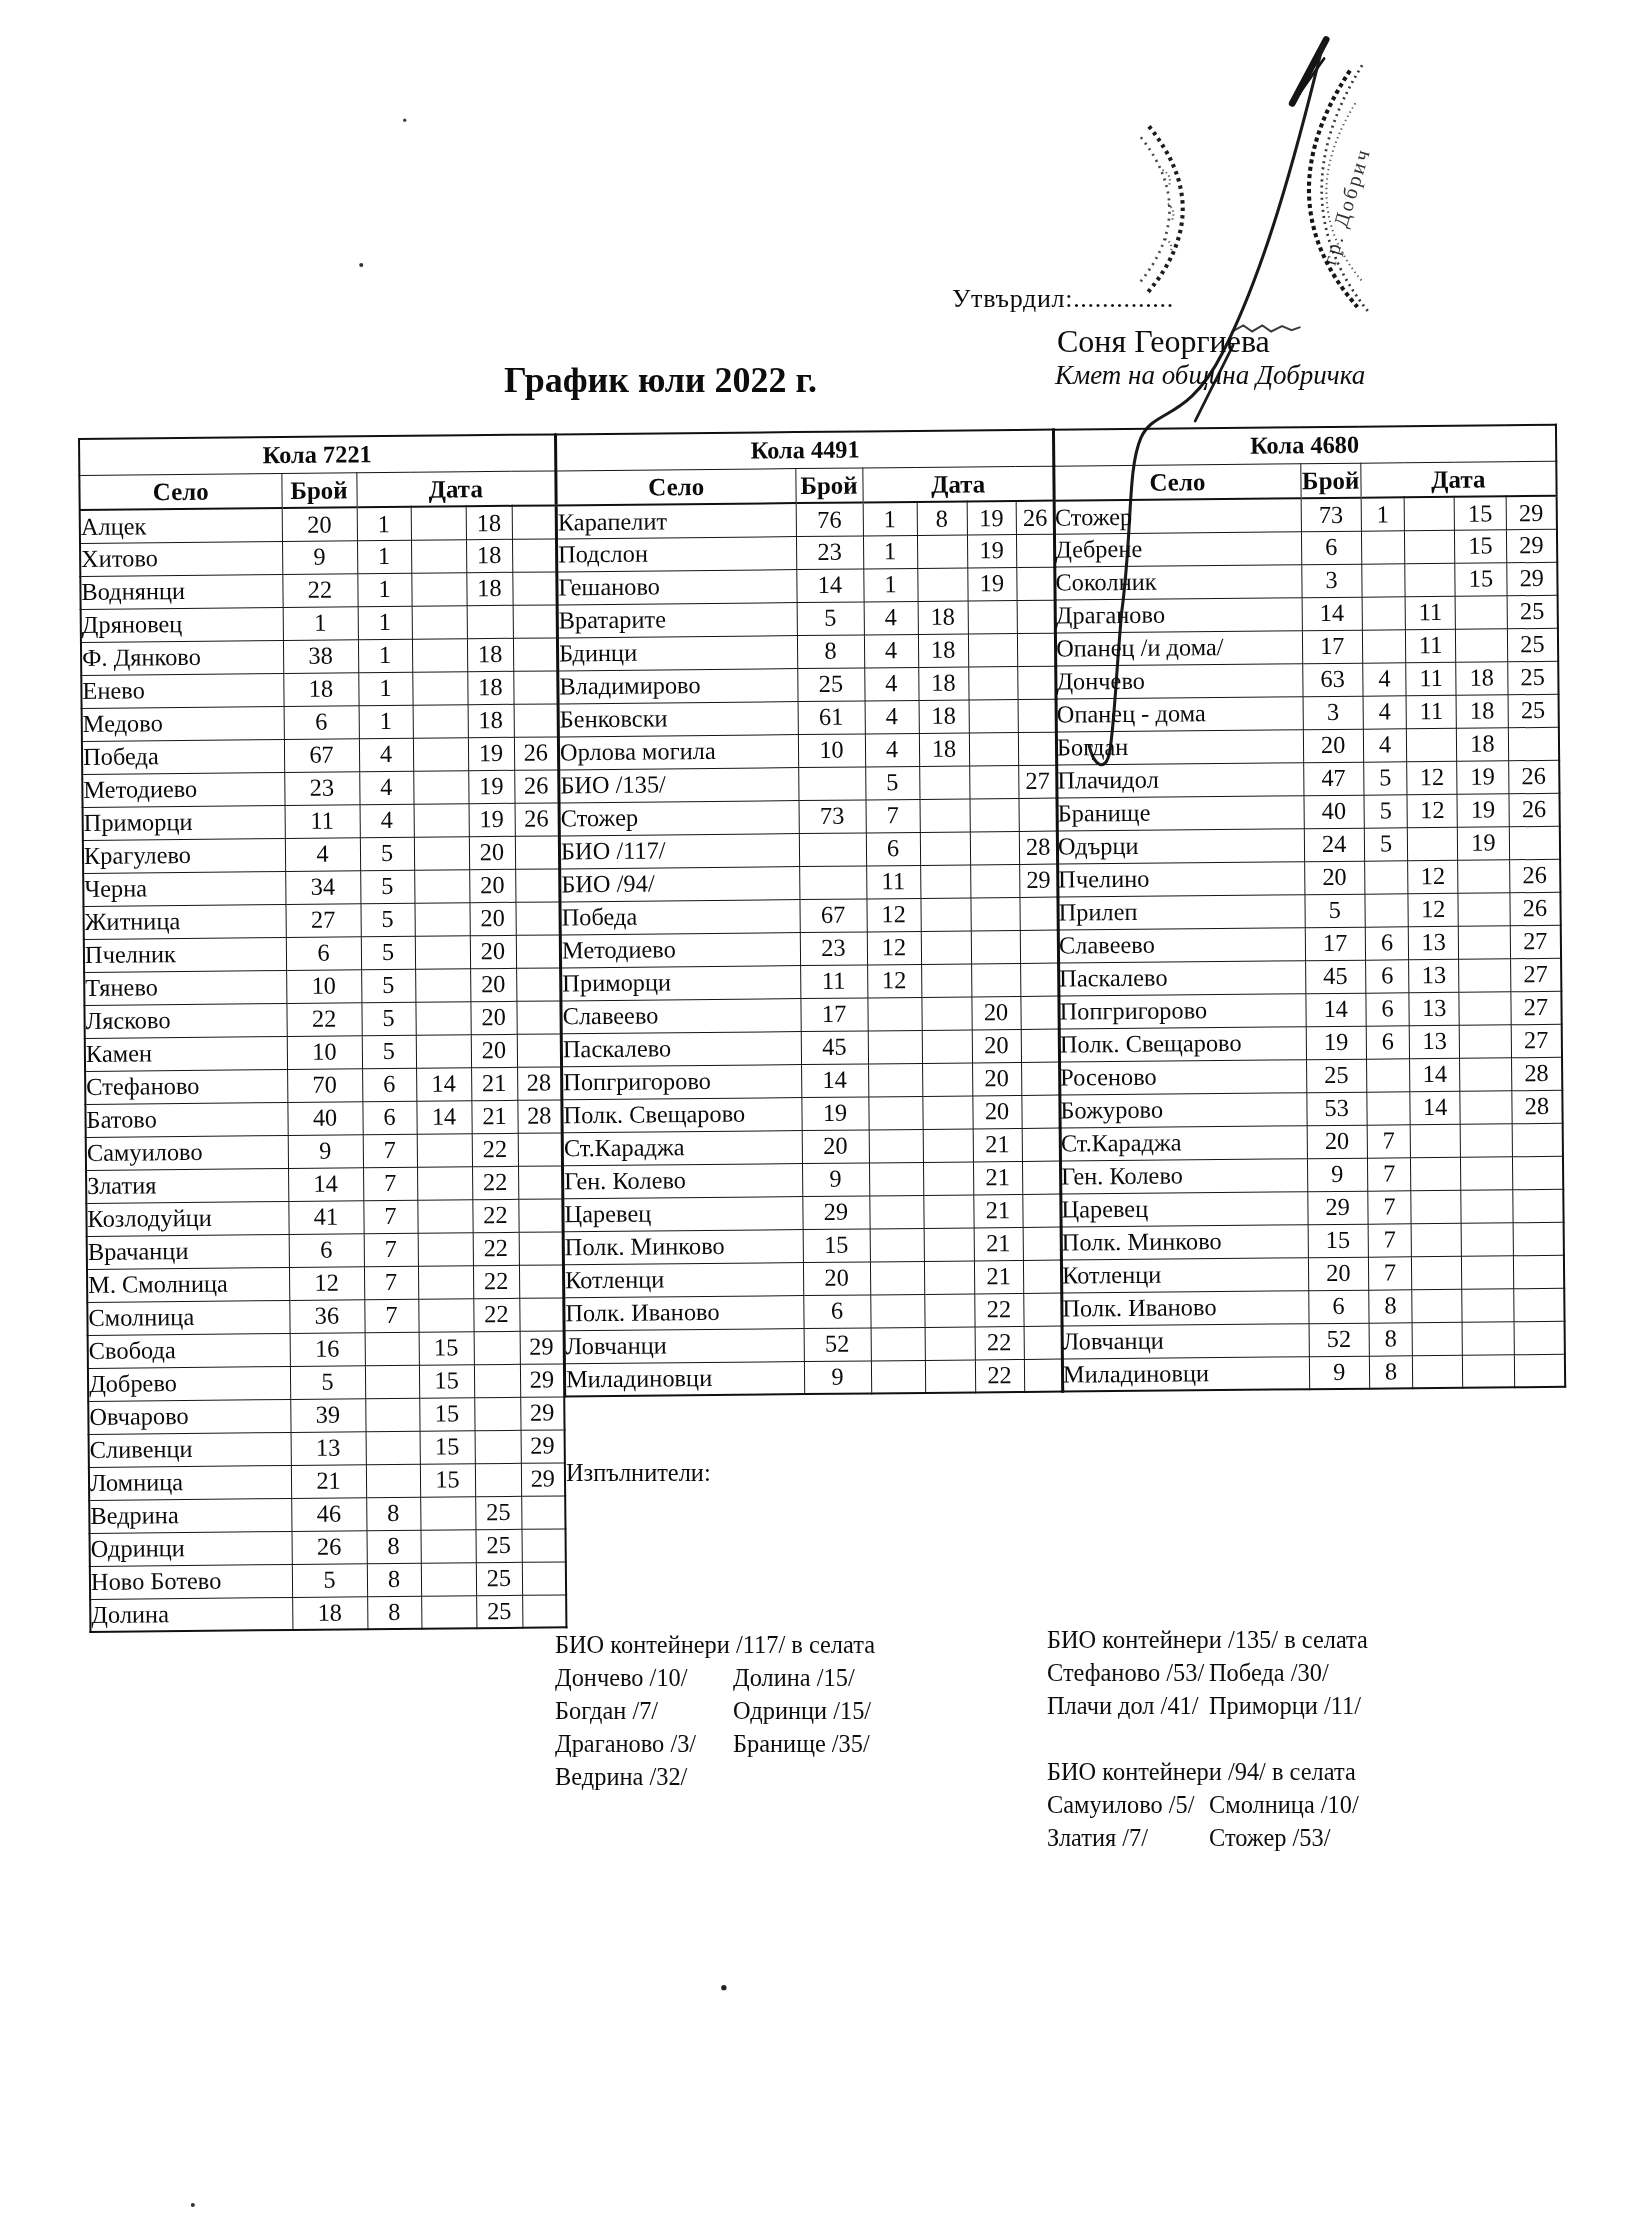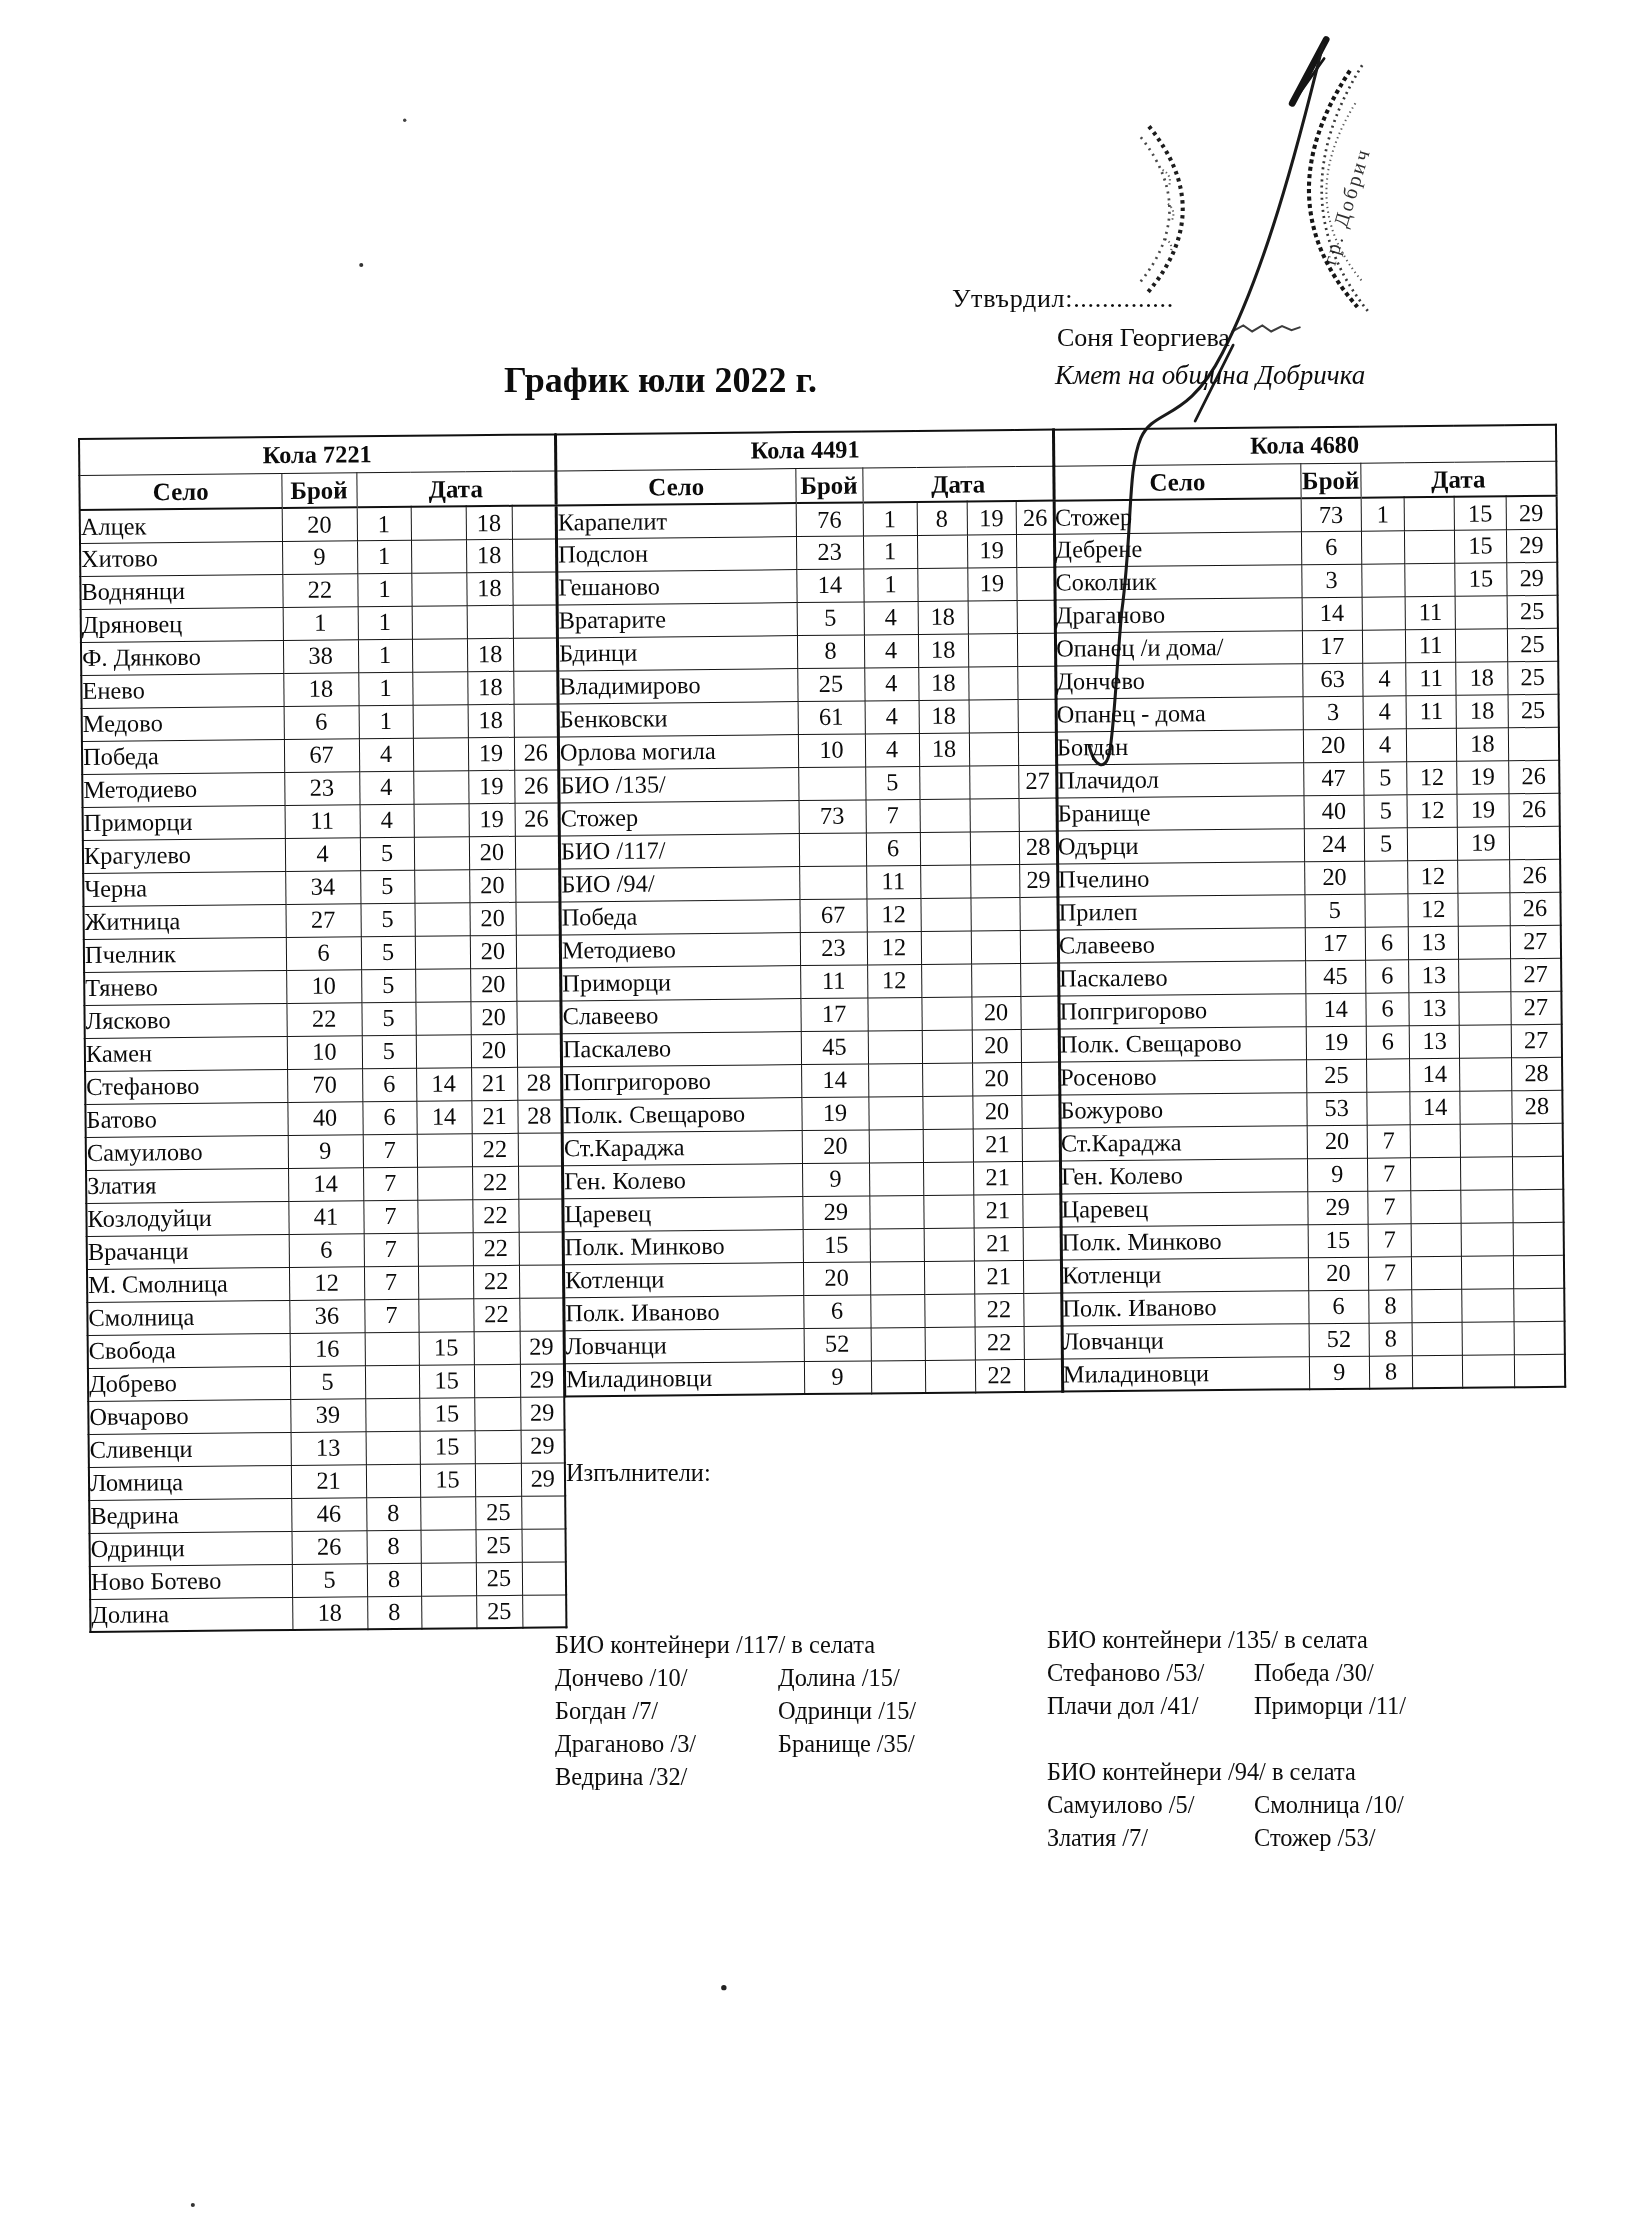--- a/index.html
+++ b/index.html
@@ -3,21 +3,21 @@
 <meta charset="utf-8">
 <style>
   html,body{margin:0;padding:0;}
   body{
     width:1646px;height:2239px;position:relative;background:#ffffff;
     font-family:"Liberation Serif", serif;color:#0d0d0d;overflow:hidden;
   }
   .abs{position:absolute;}
   
   .approve-line{left:952px;top:284px;font-size:26px;letter-spacing:0.7px;}
-  .approver{left:1057px;top:323px;font-size:26px;}
+  .approver{left:1057px;top:323px;font-size:32px;}
   .approver-title{left:1055px;top:360px;font-size:27px;font-style:italic;}
   .doc-title{left:504px;top:359px;font-size:36px;font-weight:bold;}
   
   #tables-wrap{
     left:78px;top:438px;width:1479px;height:1222px;
     transform:rotate(-0.55deg);transform-origin:0 0;
   }
   .tbl-host{position:absolute;top:0;}
   table.sched{border-collapse:collapse;table-layout:fixed;border:2.7px solid #101010;}
   table.sched td{
@@ -30,21 +30,21 @@
   tr.data{height:33px;}
   td.village{text-align:left;padding-left:5.4px;}
   td.num{text-align:center;}
   
   .txtblock{font-size:24.4px;line-height:33px;}
   .exec{left:566px;top:1423px;margin-top:33px;}
   .bio{display:block;}
   .bio-117{left:555px;top:1628px;}
   .bio-135{left:1047px;top:1623px;}
   .bio-94{left:1047px;top:1755px;}
-  .bio .brow{display:flex;gap:45px;}
+  .bio .brow{display:flex;}
   .bio-117 .c1{width:178px;}
   .bio-135 .c1,.bio-94 .c1{width:162px;}
   .bio .btitle{font-size:24.4px;}
 </style>
 </head>
 <body>
 
 <svg class="abs" style="left:0;top:0;" width="1646" height="2239" viewBox="0 0 2424 3297">
 
   <g stroke="#1d1d1d" fill="none">

